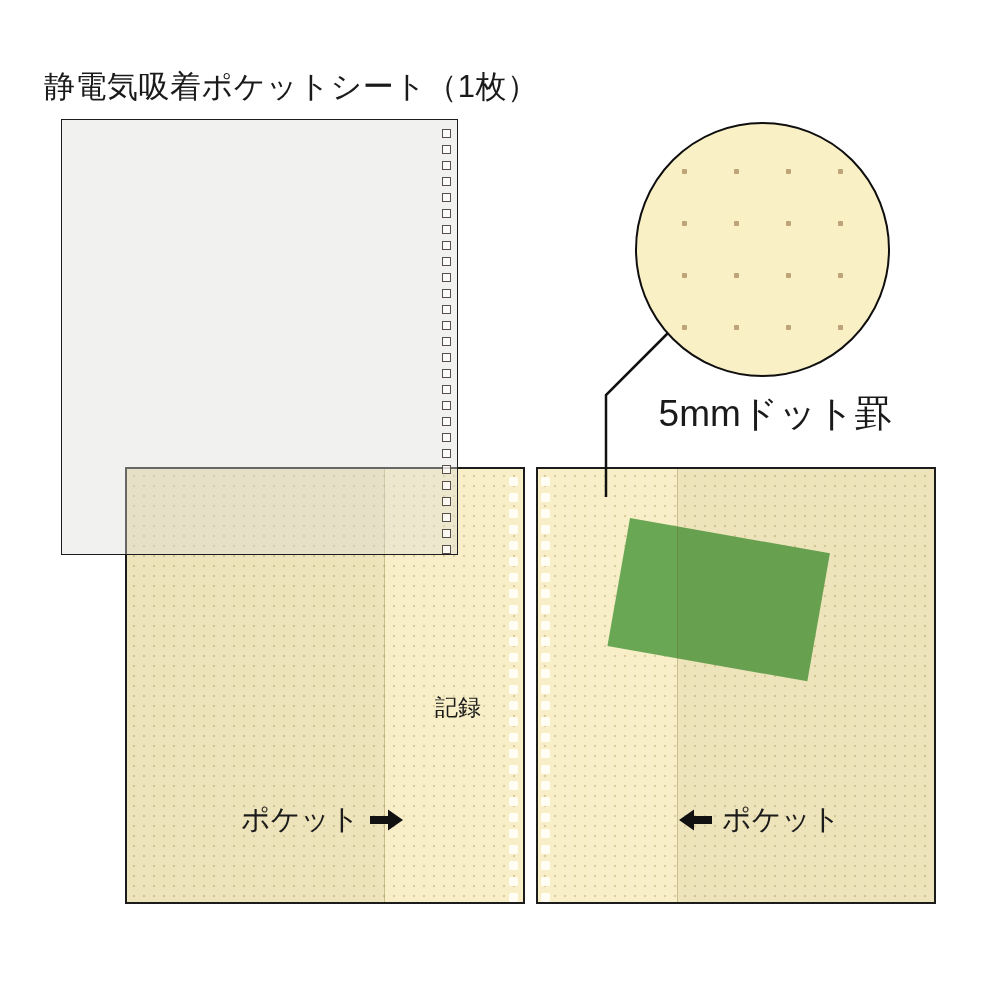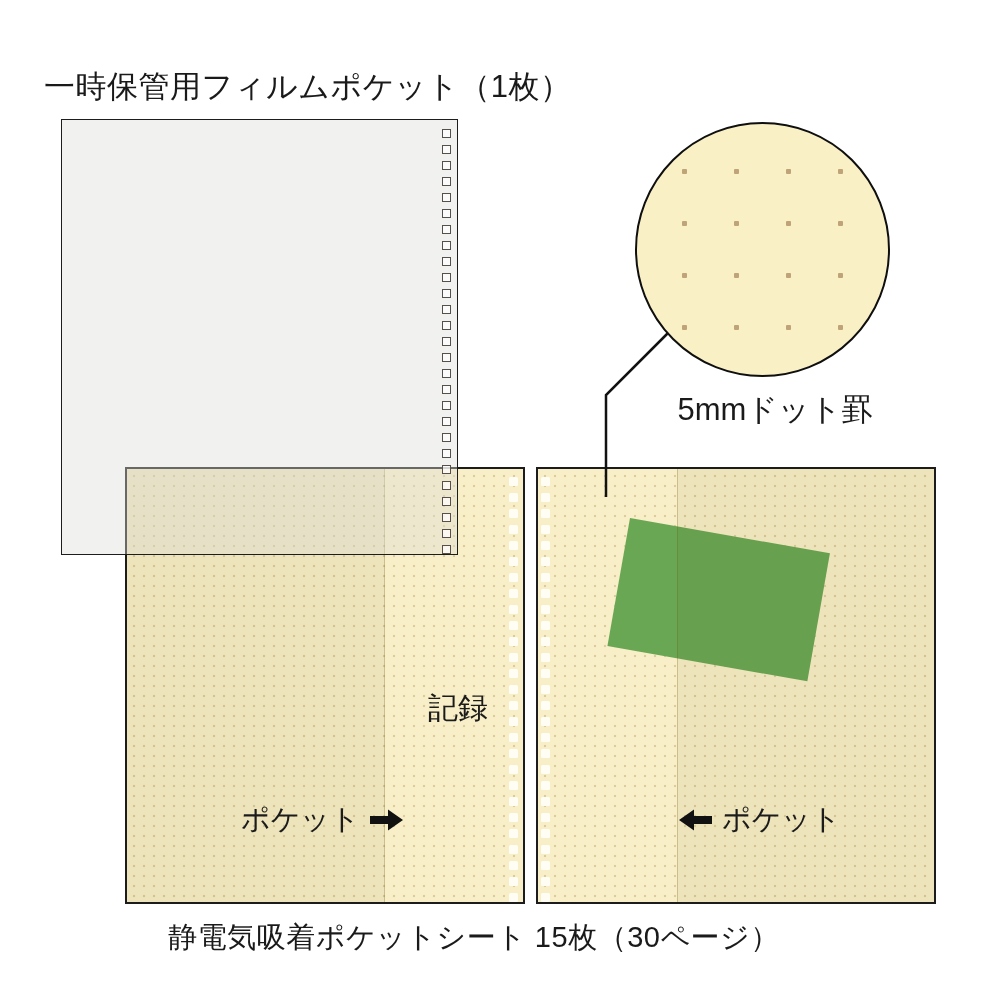--- a/index.html
+++ b/index.html
@@ -30,21 +30,21 @@
   .photo{
     position:absolute;left:92px;top:49px;width:203px;height:130px;
     background:var(--photo-green,#69a754);
     transform:rotate(10deg);transform-origin:0 0;
   }
   .hole{position:absolute;width:9px;height:9px;box-sizing:border-box;}
   .page-hole{background:#fffdf4;border-radius:1.5px;}
   .film-hole{background:rgba(255,255,255,.72);border:1.5px solid #57504a;}
   .rec-space{
     position:absolute;left:256px;top:219px;width:150px;text-align:center;
-    font-size:30px;font-weight:500;line-height:39px;color:#1b1b1b;
+    font-size:23px;font-weight:500;line-height:39px;color:#1b1b1b;
   }
   .pocket-label{
     position:absolute;top:331px;display:flex;align-items:center;gap:9px;
     font-size:29px;font-weight:500;color:#1b1b1b;white-space:nowrap;
   }
   .pocket-label svg{display:block;}
   .pl-left{left:114px;}
   .pl-right{left:140px;}
   
   .film-pocket{
@@ -55,34 +55,34 @@
   .magnifier{
     position:absolute;left:635px;top:122px;width:255px;height:255px;box-sizing:border-box;
     border:2.5px solid #0f0f0f;border-radius:50%;background:#faf0c6;overflow:hidden;
   }
   .mag-dot{
     position:absolute;width:4.5px;height:4.5px;border-radius:1px;
     background:var(--grid-dot,#bfa379);
   }
   .mag-label{
     position:absolute;left:655px;top:389px;width:240px;text-align:center;
-    font-size:31px;font-weight:500;
+    font-size:37px;font-weight:500;
   }
   .leader{position:absolute;left:0;top:0;pointer-events:none;}
   .caption{
     position:absolute;left:124px;top:918px;width:700px;text-align:center;
     font-size:29px;font-weight:500;letter-spacing:.5px;
   }
 </style>
 </head>
 <body>
 
 <div class="canvas">
 
-  <div class="title">一時保管用フィルムポケット（1枚）</div>
+  <div class="title">静電気吸着ポケットシート（1枚）</div>
 
   <div class="page left-page">
     <div class="film-shade shade-left"></div>
     <div class="rec-space">
       <div>記録</div>
     </div>
     <div class="pocket-label pl-left">
       <span>ポケット</span>
       <svg width="35" height="24" viewBox="0 0 35 24">
         <path d="M1 8 H19 V1.5 L34 12 L19 22.5 V16 H1 Z" fill="#111"></path>
@@ -207,14 +207,13 @@
       <div class="mag-dot" style="left: 45px; top: 201px;"></div>
       <div class="mag-dot" style="left: 97px; top: 201px;"></div>
       <div class="mag-dot" style="left: 149px; top: 201px;"></div>
       <div class="mag-dot" style="left: 201px; top: 201px;"></div>
     </div>
   <svg class="leader" width="1000" height="1000" viewBox="0 0 1000 1000">
     <polyline points="668,333 606,395 606,497" fill="none" stroke="#111" stroke-width="2.5"></polyline>
   </svg>
   <div class="mag-label">5mmドット罫</div>
 
-  <div class="caption">静電気吸着ポケットシート 15枚（30ページ）</div>
 </div>
 
 </body></html>

